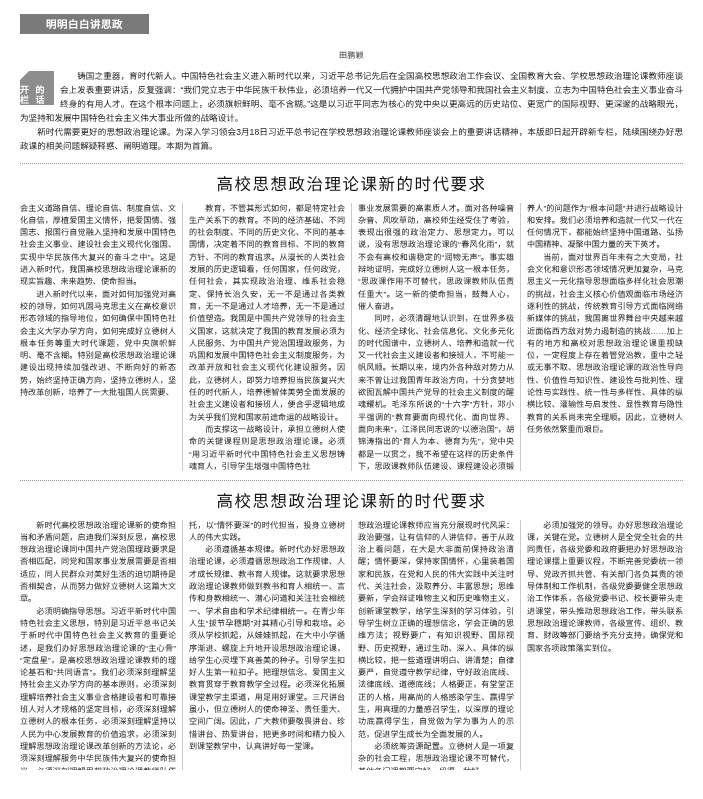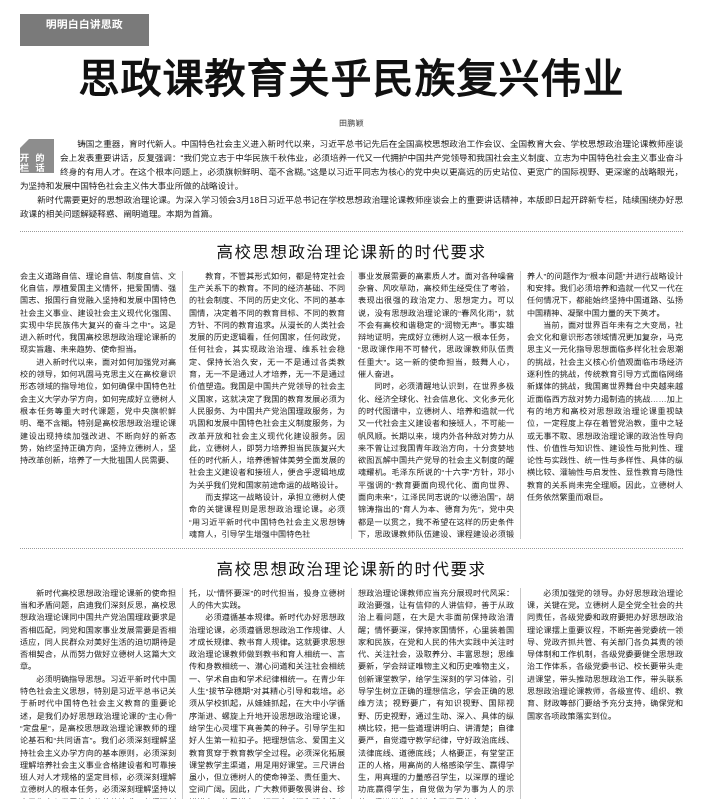--- a/index.html
+++ b/index.html
@@ -28,21 +28,21 @@
   .masthead {
     padding-top: 14px;
   }
   .kicker-badge {
     display: inline-block;
     background: #7a7a7a;
     color: #ffffff;
     font-size: 10.5px;
     font-weight: bold;
     letter-spacing: 0.5px;
-    padding: 4px 26px 16px 26px;
+    padding: 4px 26px 4px 26px;
     line-height: 1.15;
     font-family: "DejaVu Sans", sans-serif;
   }
   .headline {
     text-align: center;
     font-size: 41px;
     font-weight: bold;
     letter-spacing: 1px;
     margin: 11px 0 0 0;
     line-height: 1.1;
@@ -143,21 +143,20 @@
   .sec1 .col { height: 268px; }
   .sec2 .col { height: 250px; }
 </style>
 </head>
 <body>
 
 <div class="page">
 
   <div class="masthead">
     <div class="kicker-badge">明明白白讲思政</div>
-    <h1 class="headline">思政课教育关乎民族复兴伟业</h1>
     <div class="byline">田鹏颖</div>
   </div>
 
   <div class="lead">
     <div class="openbox">
       <span>开栏</span>
       <span>的话</span>
     </div>
     <p>铸国之重器，育时代新人。中国特色社会主义进入新时代以来，习近平总书记先后在全国高校思想政治工作会议、全国教育大会、学校思想政治理论课教师座谈会上发表重要讲话，反复强调：“我们党立志于中华民族千秋伟业，必须培养一代又一代拥护中国共产党领导和我国社会主义制度、立志为中国特色社会主义事业奋斗终身的有用人才。在这个根本问题上，必须旗帜鲜明、毫不含糊。”这是以习近平同志为核心的党中央以更高远的历史站位、更宽广的国际视野、更深邃的战略眼光，为坚持和发展中国特色社会主义伟大事业所做的战略设计。</p>
     <p>新时代需要更好的思想政治理论课。为深入学习领会3月18日习近平总书记在学校思想政治理论课教师座谈会上的重要讲话精神，本版即日起开辟新专栏，陆续围绕办好思政课的相关问题解疑释惑、阐明道理。本期为首篇。</p>

